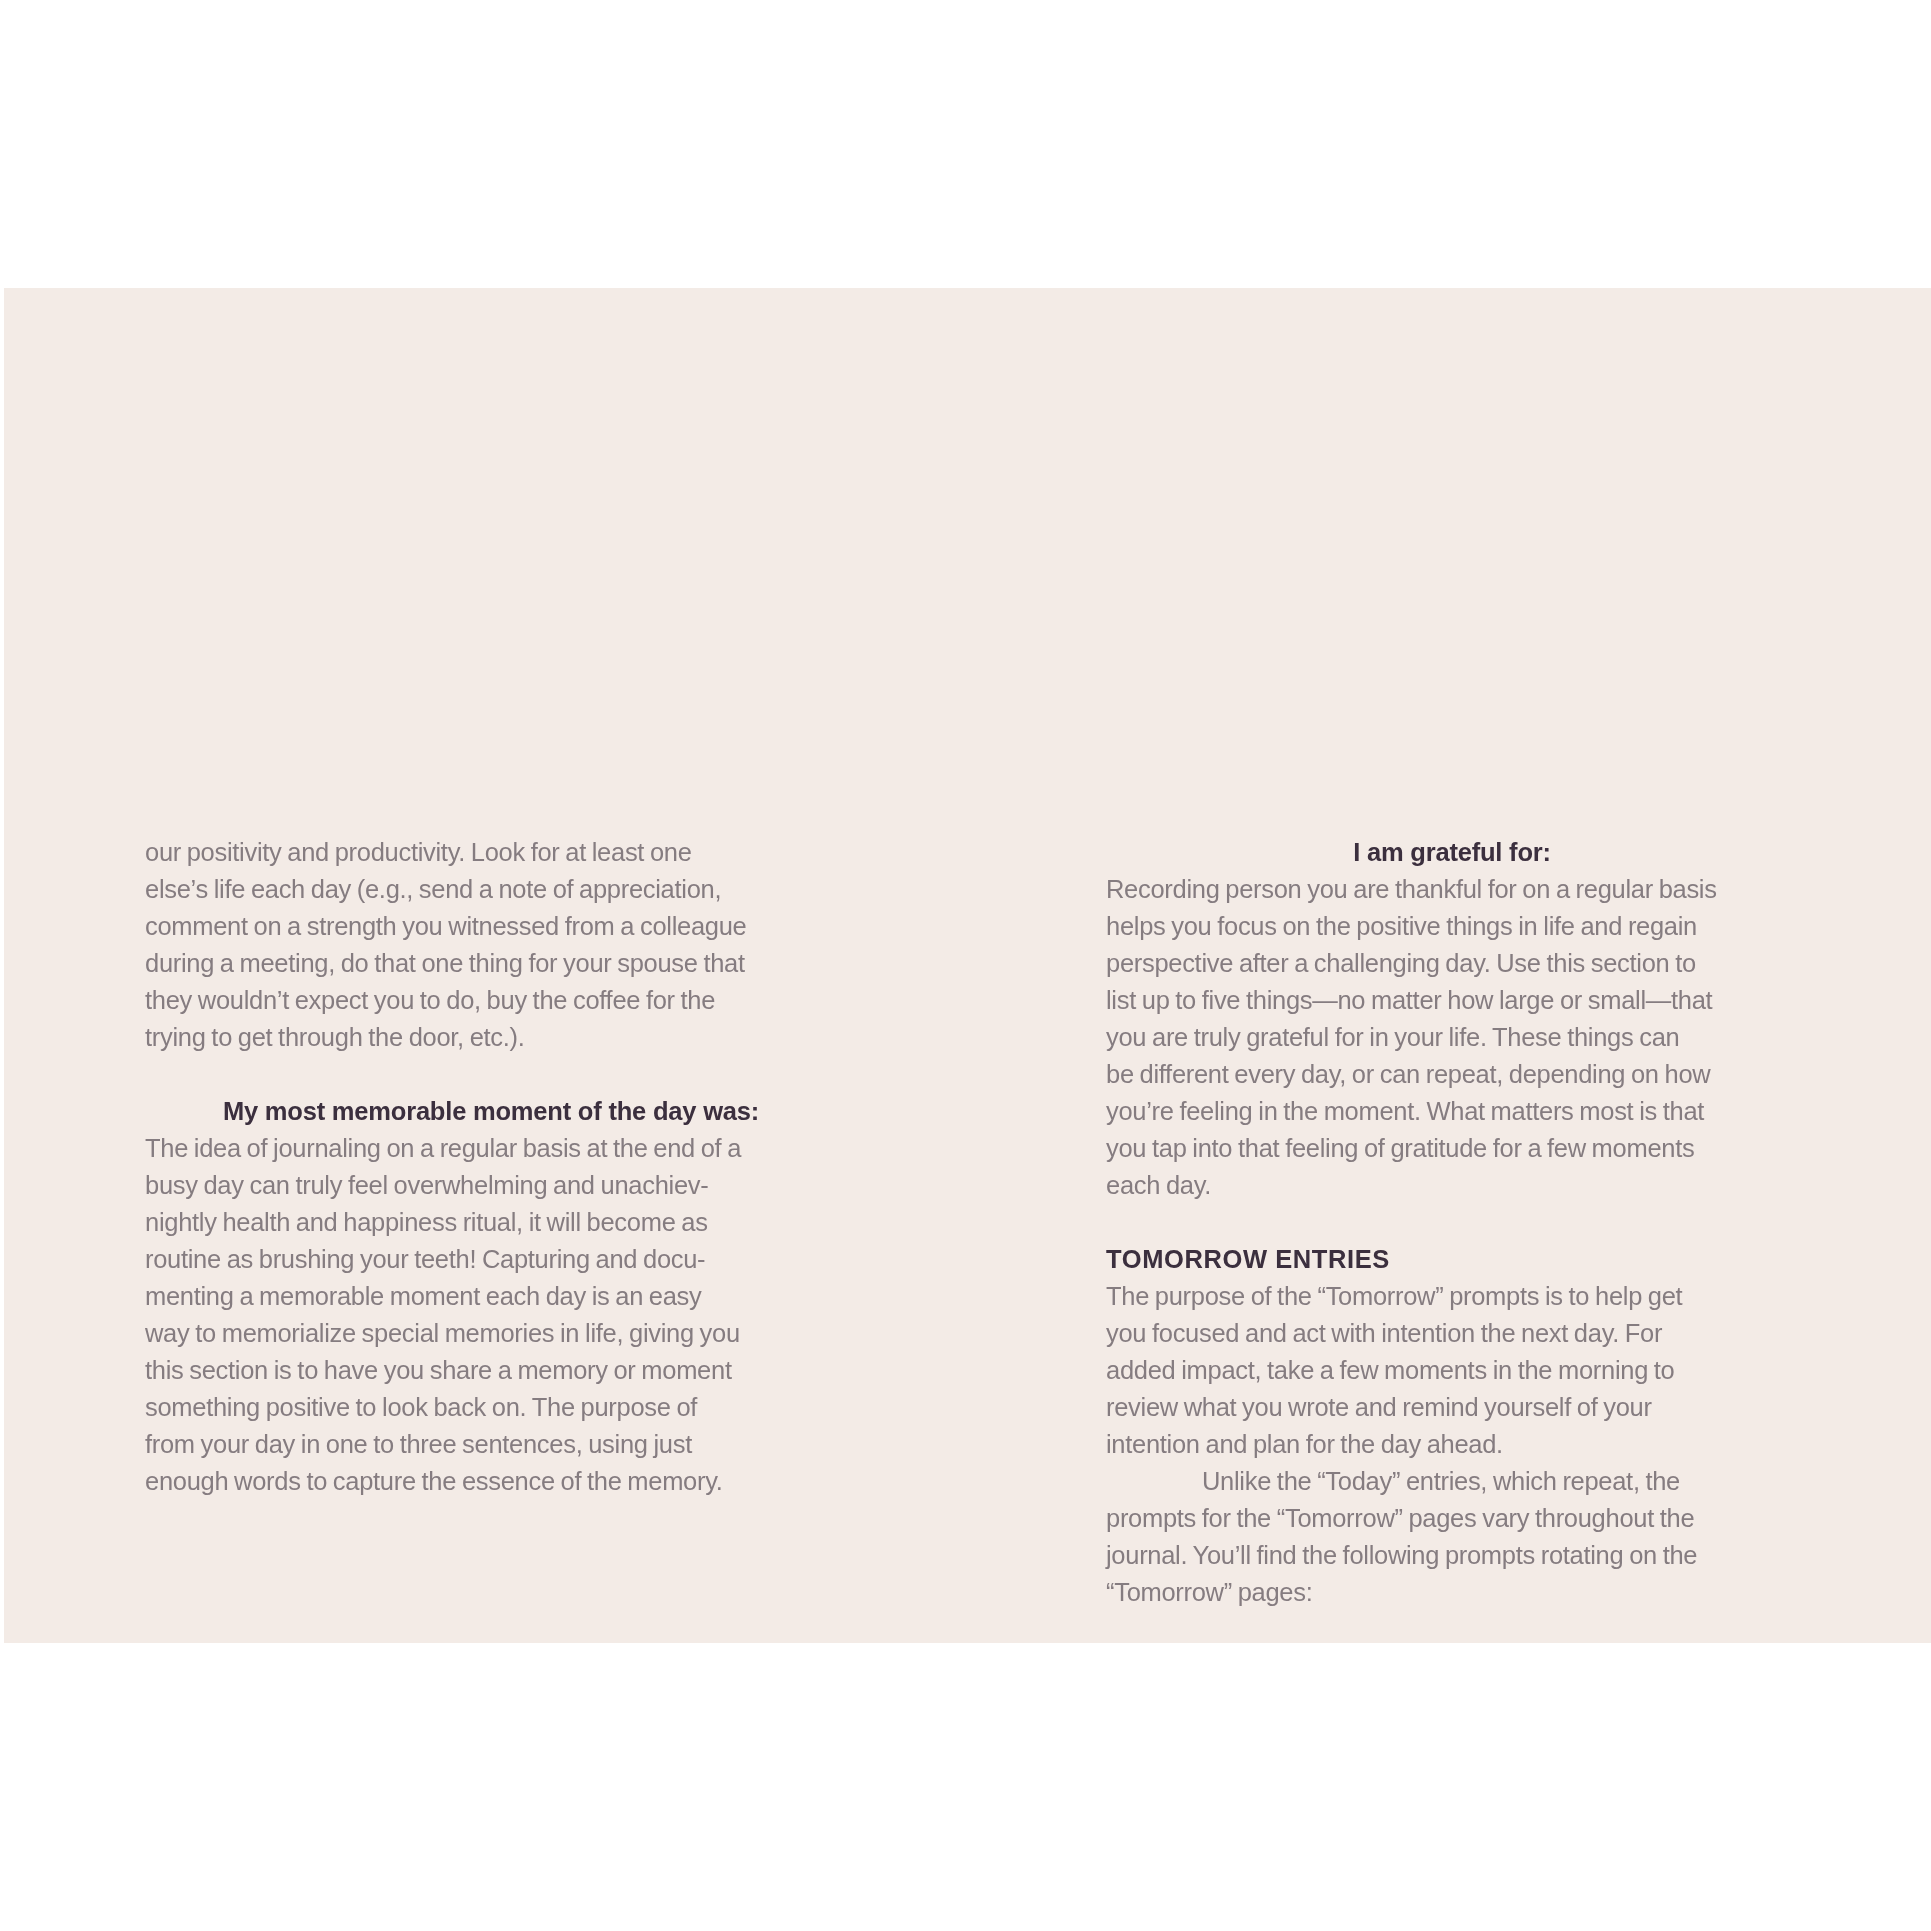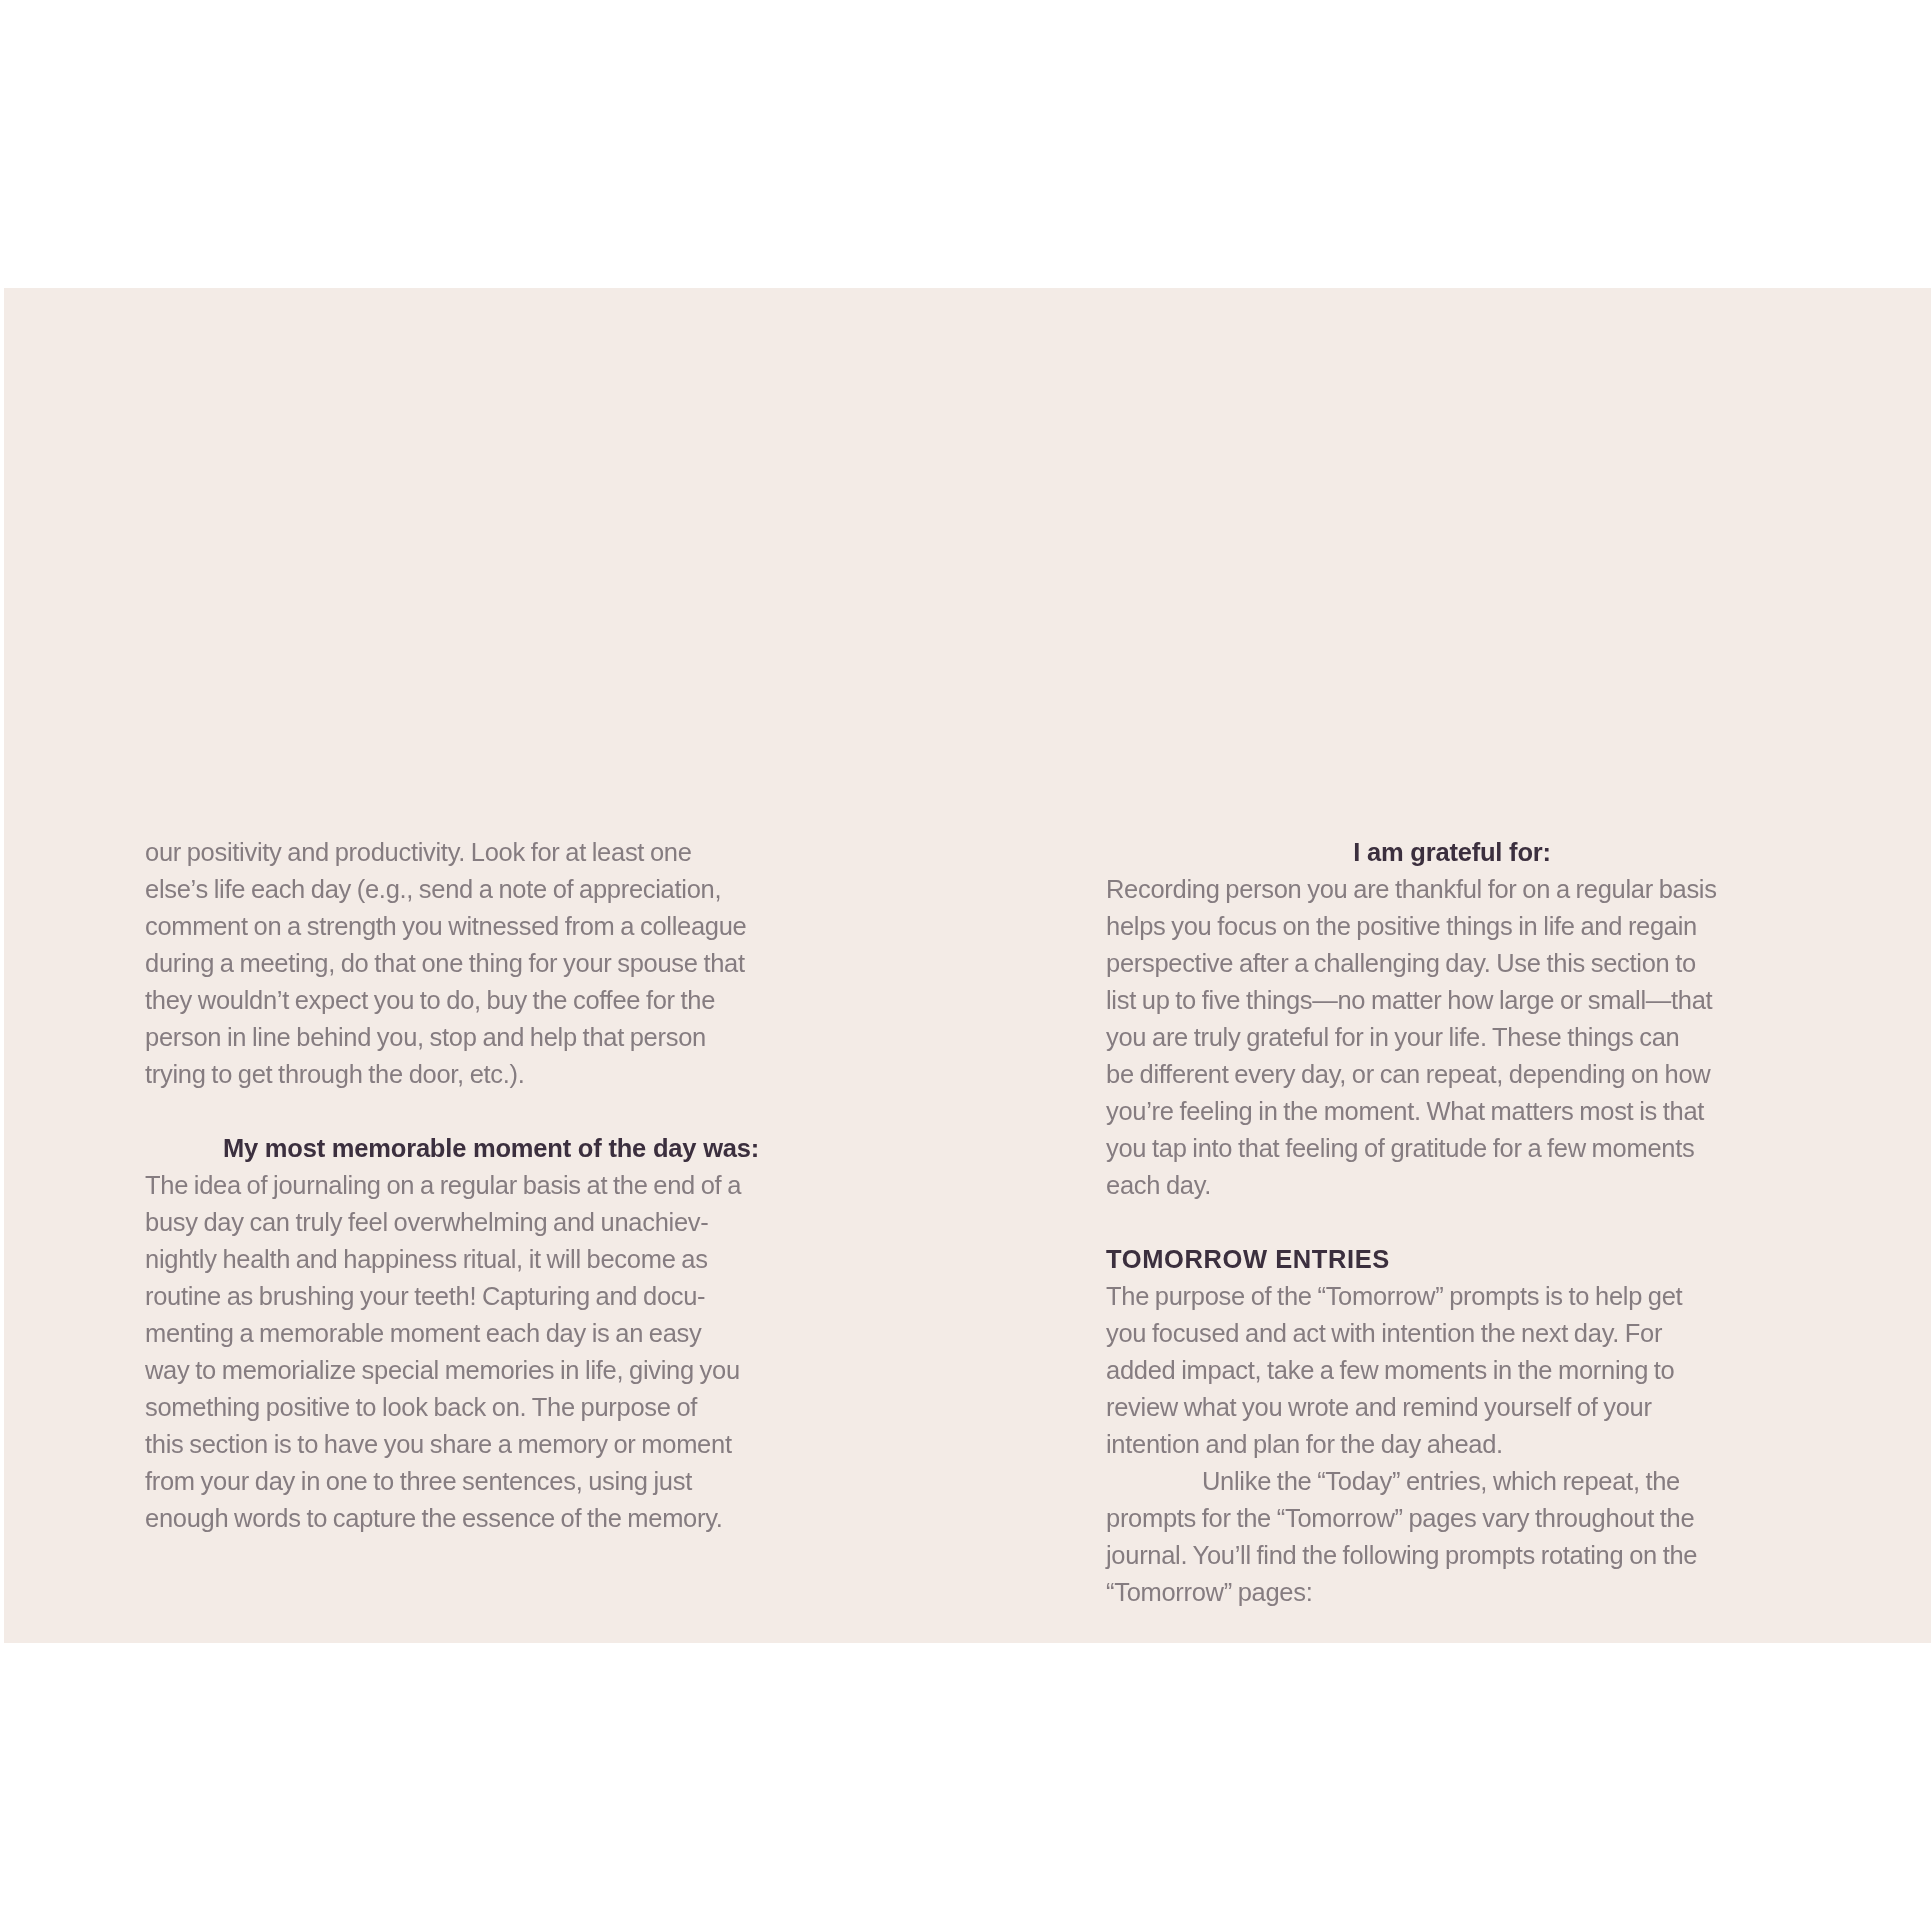--- a/index.html
+++ b/index.html
@@ -61,34 +61,33 @@
 
 <div class="panel">
 
   <div class="column left">
     <div>
       <span class="line">our positivity and productivity. Look for at least one</span>
       <span class="line">else’s life each day (e.g., send a note of appreciation,</span>
       <span class="line">comment on a strength you witnessed from a colleague</span>
       <span class="line">during a meeting, do that one thing for your spouse that</span>
       <span class="line">they wouldn’t expect you to do, buy the coffee for the</span>
-      <span class="line">person in line behind you, stop and help that person</span>
       <span class="line">trying to get through the door, etc.).</span>
     </div>
     <span class="line blank"></span>
     <div>
       <span class="line heading">My most memorable moment of the day was:</span>
       <span class="line">The idea of journaling on a regular basis at the end of a</span>
       <span class="line">busy day can truly feel overwhelming and unachiev-</span>
       <span class="line">nightly health and happiness ritual, it will become as</span>
       <span class="line">routine as brushing your teeth! Capturing and docu-</span>
       <span class="line">menting a memorable moment each day is an easy</span>
       <span class="line">way to memorialize special memories in life, giving you</span>
+      <span class="line">this section is to have you share a memory or moment</span>
       <span class="line">something positive to look back on. The purpose of</span>
-      <span class="line">this section is to have you share a memory or moment</span>
       <span class="line">from your day in one to three sentences, using just</span>
       <span class="line">enough words to capture the essence of the memory.</span>
     </div>
   </div>
 
   <div class="column right">
     <div>
       <span class="line heading">I am grateful for:</span>
       <span class="line">Recording person you are thankful for on a regular basis</span>
       <span class="line">helps you focus on the positive things in life and regain</span>

